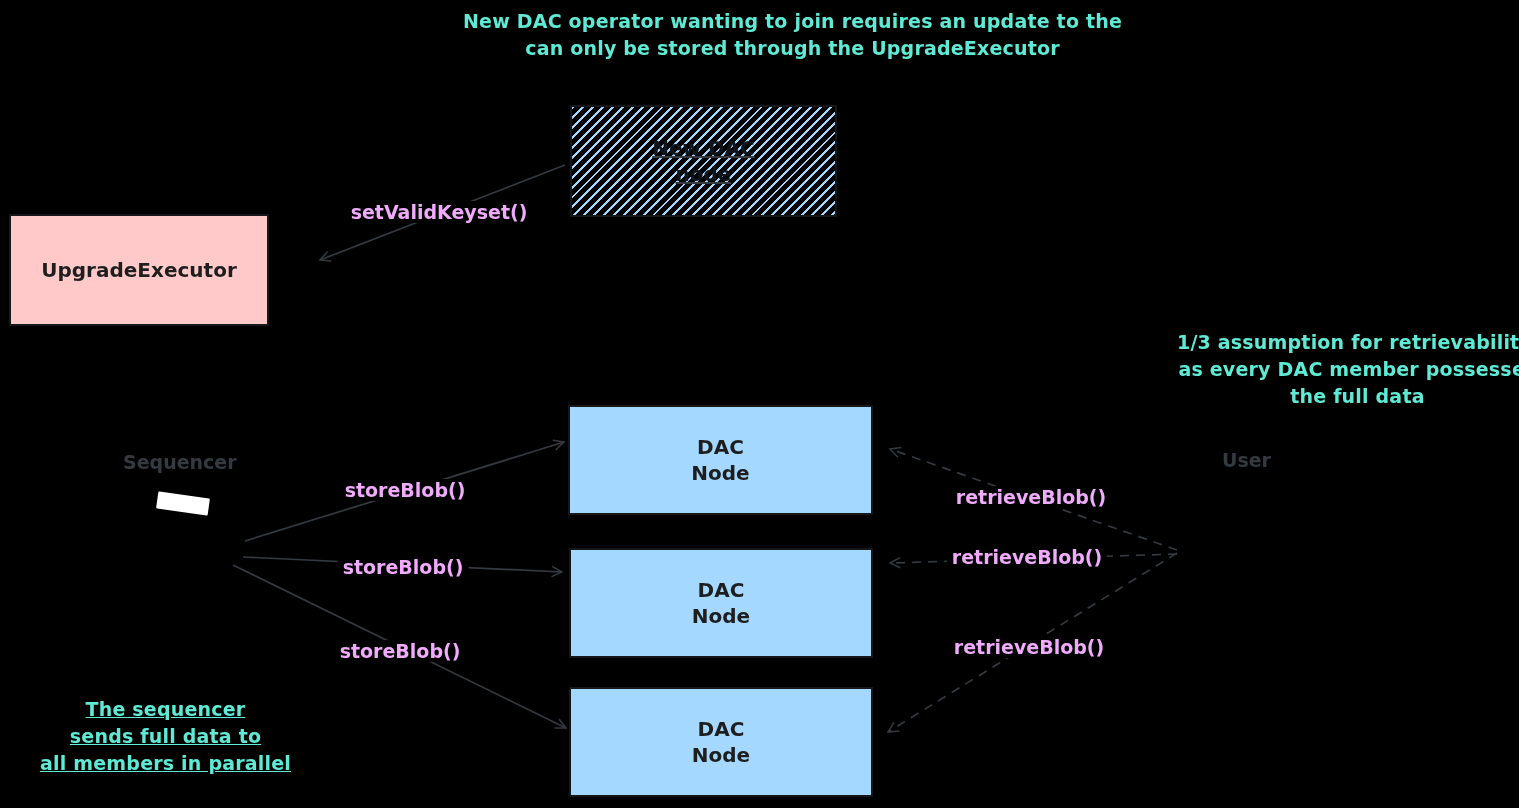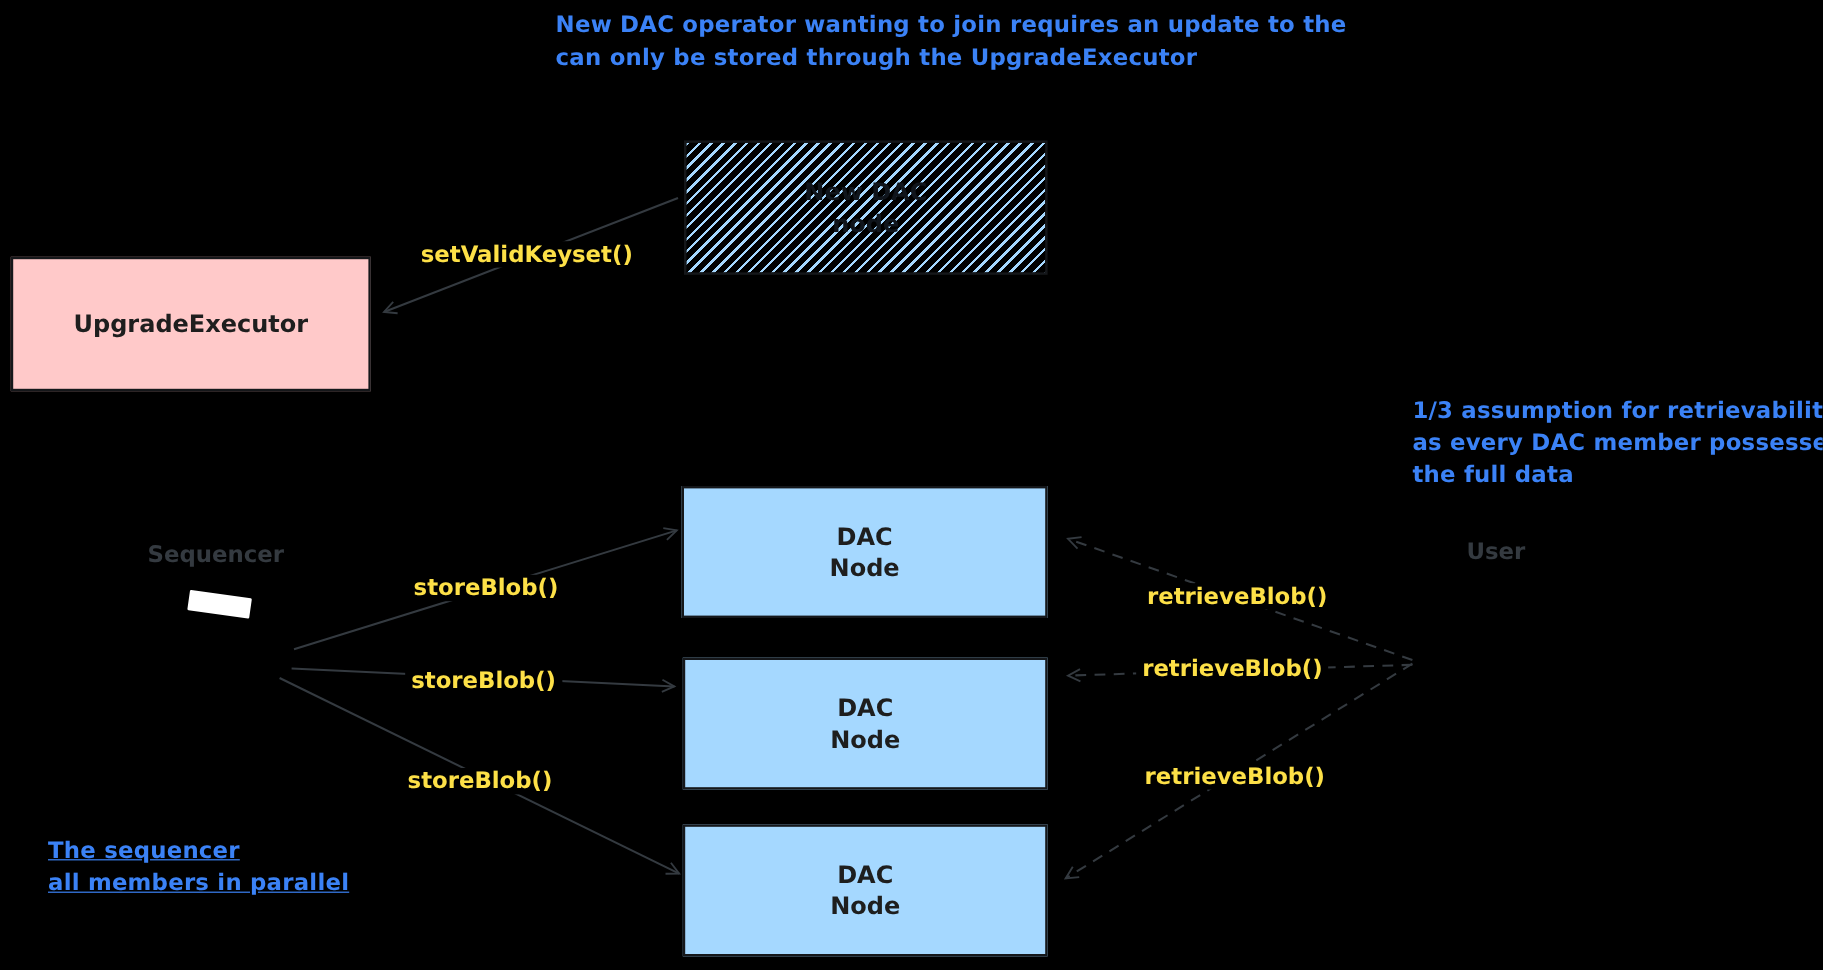--- a/index.html
+++ b/index.html
@@ -14,23 +14,24 @@
     height: 808px;
     background: #000000;
     overflow: hidden;
     color: #343a40;
   }
   .abs { position: absolute; }
   .note {
     font-size: 19px;
     line-height: 27px;
     font-weight: 600;
-    color: #3b82f6;
+    color: #5eead4;
     white-space: nowrap;
     letter-spacing: 0.2px;
+    text-align: center;
   }
   .box {
     position: absolute;
     box-sizing: border-box;
     border: 2px solid #15171a;
     display: flex;
     flex-direction: column;
     align-items: center;
     justify-content: center;
     text-align: center;
@@ -57,21 +58,21 @@
     font-size: 19px;
     font-weight: 600;
     color: #343a40;
     white-space: nowrap;
   }
   .edge-label {
     position: absolute;
     transform: translate(-50%, -50%);
     font-size: 19px;
     font-weight: 600;
-    color: #fde047;
+    color: #f0abfc;
     background: #000000;
     padding: 0 5px;
     white-space: nowrap;
     z-index: 3;
   }
   .white-chip {
     position: absolute;
     left: 157px;
     top: 495px;
     width: 52px;
@@ -104,29 +105,30 @@
   </div>
 
   <div class="note abs" style="left:1177px; top:329px;">
     <div>1/3 assumption for retrievability,</div>
     <div>as every DAC member possesses</div>
     <div>the full data</div>
   </div>
 
   <div class="note abs" style="left:40px; top:696px;text-decoration:underline;">
     <div>The sequencer</div>
+    <div>sends full data to</div>
     <div>all members in parallel</div>
   </div>
 
-  <div class="box hatched-box" style="left:570px; top:117px; width:303px; height:112px;">
+  <div class="box hatched-box" style="left:570px; top:105px; width:267px; height:112px;text-decoration:underline;">
     <div class="box-line">New DAC</div>
     <div class="box-line">node</div>
   </div>
 
-  <div class="box pink-box" style="left:9px; top:214px; width:300px; height:112px;">
+  <div class="box pink-box" style="left:9px; top:214px; width:260px; height:112px;">
     <div class="box-line">UpgradeExecutor</div>
   </div>
 
   <div class="box blue-box" style="left:568px; top:405px; width:305px; height:110px;">
     <div class="box-line">DAC</div>
     <div class="box-line">Node</div>
   </div>
   <div class="box blue-box" style="left:569px; top:548px; width:304px; height:110px;">
     <div class="box-line">DAC</div>
     <div class="box-line">Node</div>

